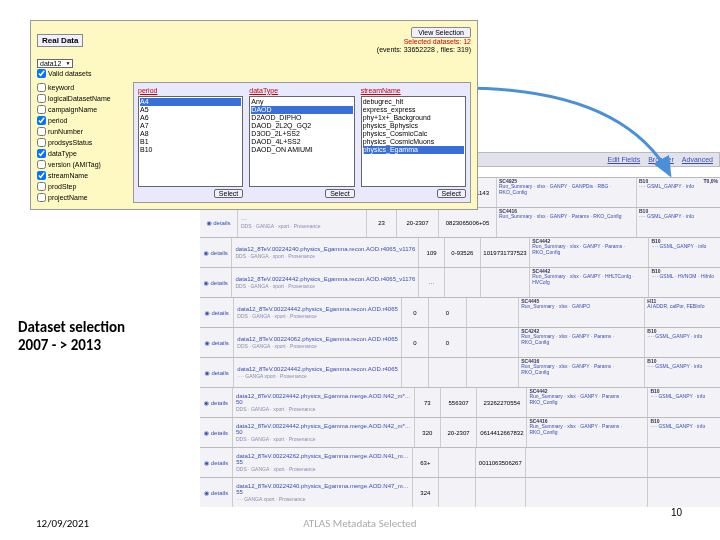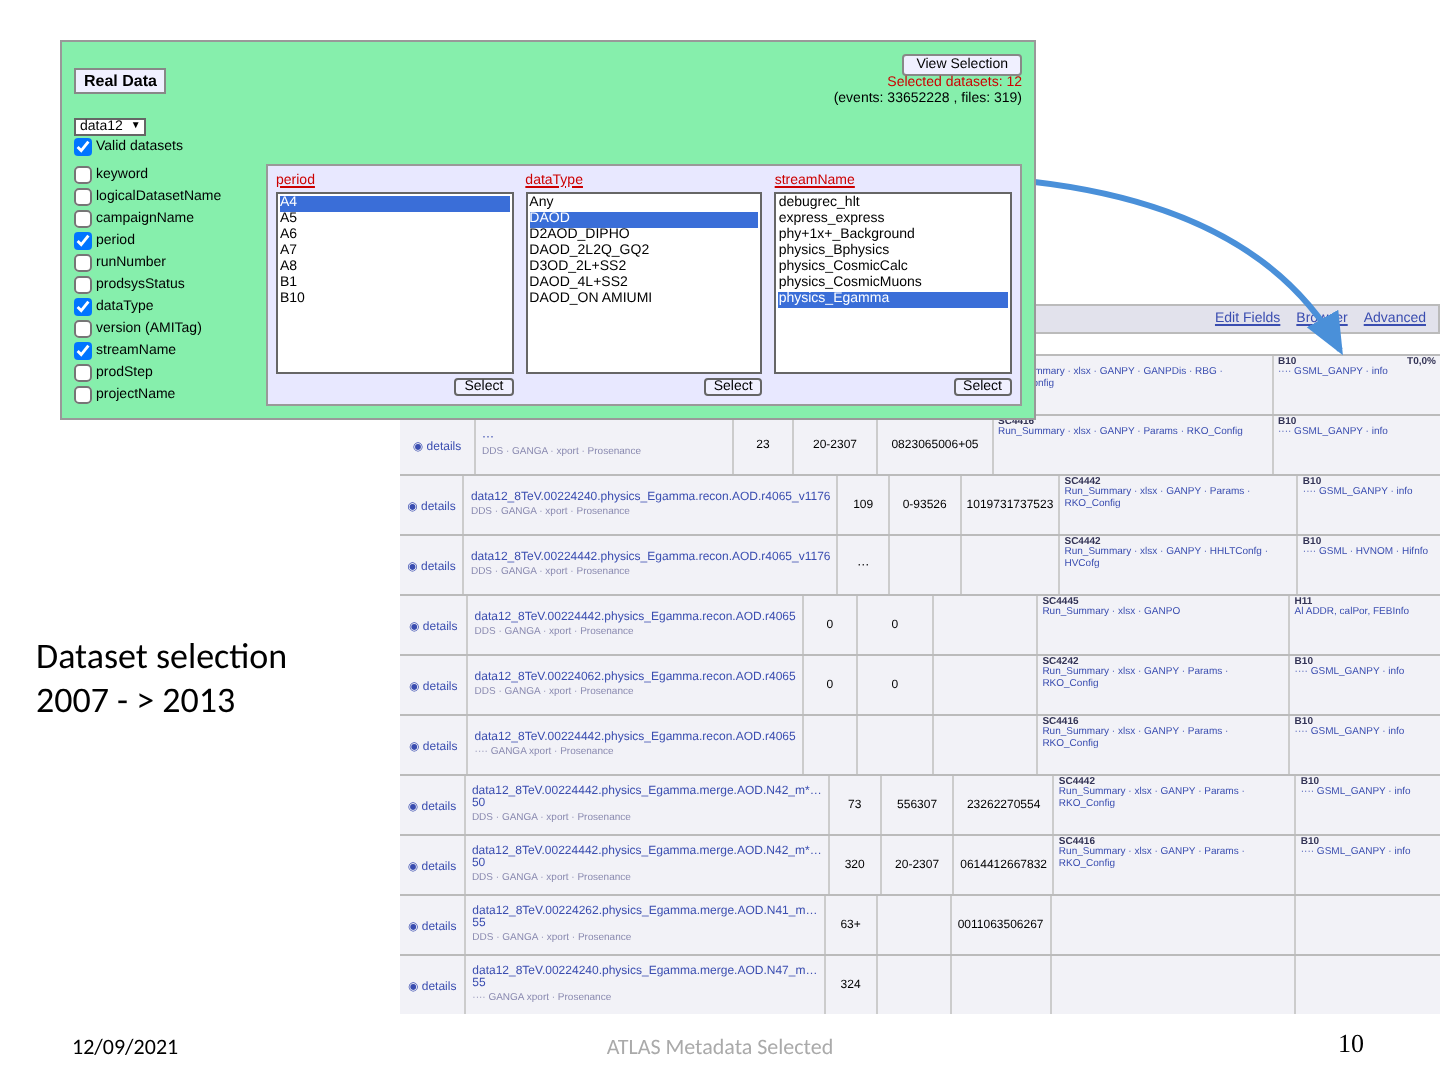--- a/index.html
+++ b/index.html
@@ -1,18 +1,18 @@
 <!DOCTYPE html>
 <html><head>
 <meta charset="utf-8">
 <style>
   * { box-sizing: border-box; margin: 0; padding: 0; }
   body { width: 720px; height: 540px; font-family: Verdana, Arial, sans-serif; font-size: 7px; background: #fff; position: relative; overflow: hidden; }
 
-  .panel { position: absolute; left: 30px; top: 20px; width: 488px; background: #86efac; border: 1px solid #999; padding: 6px; z-index: 10; }
+  .panel { position: absolute; left: 30px; top: 20px; width: 448px; background: #fef9c3; border: 1px solid #999; padding: 6px; z-index: 10; }
   .panel-top { display: flex; justify-content: space-between; align-items: center; margin-bottom: 4px; }
   .panel-title { font-weight: bold; font-size: 8px; border: 1px solid #888; padding: 1px 4px; background: #f0f0ff; }
   .view-btn { border: 1px solid #888; background: #f0f0ff; padding: 1px 6px; font-size: 7px; border-radius: 2px; }
   .sel-info { text-align: right; font-size: 7px; line-height: 1.2; }
   .sel-info .red { color: #c00; }
   .dropdown { border: 1px solid #666; padding: 0 2px; font-size: 7px; background: #fff; display: inline-flex; align-items: center; gap: 4px; }
   .dropdown::after { content: "▼"; font-size: 5px; }
   .chk-row { display: flex; align-items: center; gap: 2px; font-size: 7px; margin: 1px 0; }
   .chk-row input { width: 9px; height: 9px; }
   .filter-area { display: flex; margin-top: 4px; gap: 4px; }
@@ -20,21 +20,21 @@
   .filter-right { flex: 1; display: flex; gap: 6px; border: 1px solid #999; padding: 4px; background: #e8e8ff; }
   .fcol { flex: 1; display: flex; flex-direction: column; }
   .fcol-head { color: #c00; text-decoration: underline; font-size: 7px; margin-bottom: 2px; }
   .listbox { border: 1px solid #666; background: #fff; flex: 1; font-size: 7px; line-height: 1.15; overflow: hidden; height: 68px; padding: 1px; }
   .listbox div.sel { background: #3a6ed8; color: #fff; }
   .select-btn-row { text-align: right; margin-top: 2px; }
   .select-btn { border: 1px solid #666; background: #f0f0ff; font-size: 7px; padding: 0 4px; border-radius: 2px; }
 
   .arrow { position: absolute; left: 440px; top: 80px; z-index: 5; }
 
-  .caption { position: absolute; left: 18px; top: 318px; font-family: Calibri, Arial, sans-serif; font-size: 18px; line-height: 1.2; width: 140px; }
+  .caption { position: absolute; left: 18px; top: 318px; font-family: Calibri, Arial, sans-serif; font-size: 15px; line-height: 1.2; width: 140px; font-weight: bold; }
 
   .back-interface { position: absolute; right: 0; top: 152px; width: 520px; }
   .bi-toolbar { background: #e2e2ec; border: 1px solid #bbb; padding: 3px 6px; font-size: 7px; color: #555; display: flex; gap: 8px; justify-content: flex-end; }
   .bi-toolbar span { color: #3a4db0; text-decoration: underline; }
   .bi-sub { font-size: 6px; color: #888; padding: 2px 6px; }
   .bi-row { display: flex; border-top: 1px solid #bbb; background: #f2f2f7; align-items: stretch; min-height: 30px; }
   .bi-detail { width: 38px; display: flex; align-items: center; justify-content: center; color: #3a4db0; font-size: 6px; border-right: 1px solid #ccc; }
   .bi-main { flex: 1; display: flex; flex-direction: column; justify-content: center; padding: 1px 3px; gap: 1px; }
   .bi-name { color: #3a4db0; font-size: 6px; line-height: 1; }
   .bi-tags { font-size: 5px; color: #8a8ab0; }
@@ -44,21 +44,21 @@
   .bi-right { width: 140px; border-left: 1px solid #ccc; display: flex; flex-direction: column; }
   .bi-tier { flex: 1; display: flex; border-bottom: 1px solid #ddd; }
   .bi-tier:last-child { border-bottom: none; }
   .bi-tcol { flex: 1; font-size: 5px; padding: 1px 2px; color: #445; line-height: 1.05; }
   .bi-tcol .top { color: #335; font-weight: bold; font-size: 5px; display: flex; justify-content: space-between; }
   .bi-tcol .lnk { color: #3a4db0; }
   .bi-right2 { width: 84px; border-left: 1px solid #ccc; display: flex; flex-direction: column; }
 
   .footer-date { position: absolute; left: 36px; bottom: 10px; font-family: Calibri, Arial, sans-serif; font-size: 11px; }
   .footer-title { position: absolute; left: 0; right: 0; bottom: 10px; text-align: center; font-family: Calibri, Arial, sans-serif; font-size: 11px; color: #aaa; }
-  .footer-page { position: absolute; right: 38px; bottom: 10px; font-family: Liberation Serif, serif; font-size: 13px; }
+  .footer-page { position: absolute; right: 38px; bottom: 22px; font-family: Liberation Sans, sans-serif; font-size: 10px; }
 </style>
 </head>
 <body>
 
 <div class="back-interface">
   <div class="bi-toolbar">
     <span>Edit Fields</span>
     <span>Browser</span>
     <span>Advanced</span>
   </div>

